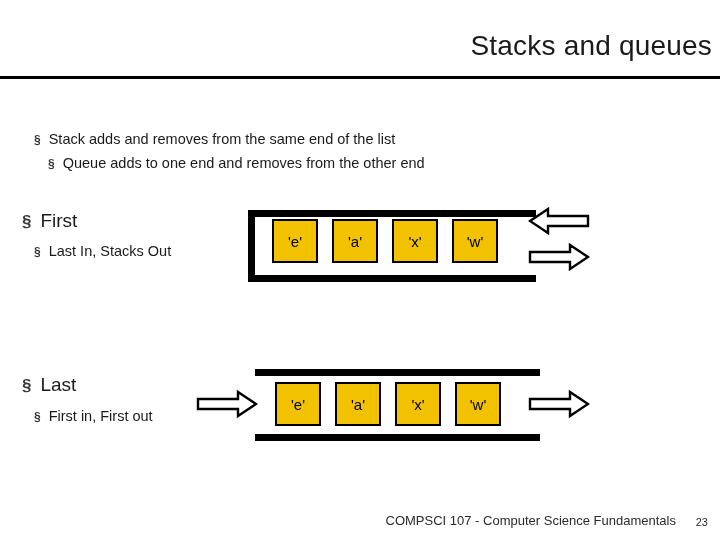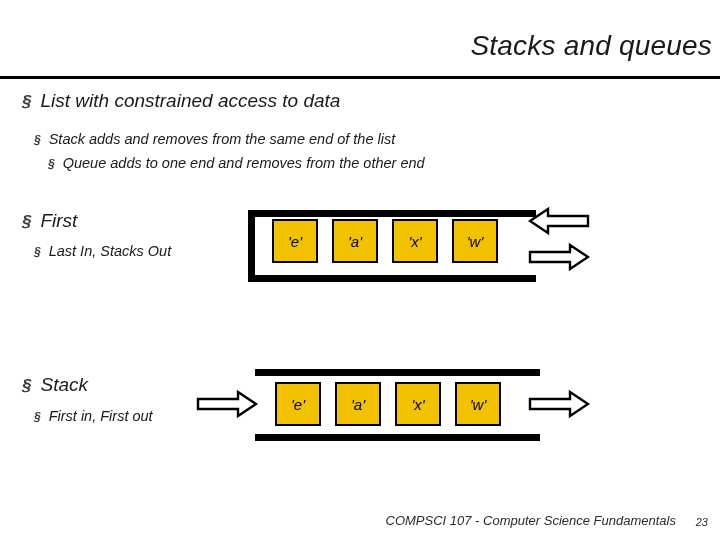--- a/index.html
+++ b/index.html
@@ -11,21 +11,20 @@
     height: 540px;
     background: #ffffff;
     font-family: "Liberation Sans", sans-serif;
     overflow: hidden;
     position: relative;
   }
   .slide {
     position: relative;
     width: 720px;
     height: 540px;
-    font-style: italic;
   }
 
   
   .title {
     position: absolute;
     left: 0;
     top: 30px;
     width: 712px;
     text-align: right;
     font-size: 28px;
@@ -108,40 +107,37 @@
   }
 </style>
 </head>
 <body>
 
 <div class="slide">
 
   <div class="title">Stacks and queues</div>
   <div class="title-rule"></div>
 
-  <div class="bullet-l1" style="left:22px; top:90px;">
-    <span class="mark">§</span><span>List with constrained access to data</span>
-  </div>
 
   <div class="bullet-l2" style="left:34px; top:131px;">
     <span class="mark">§</span><span>Stack adds and removes from the same end of the list</span>
   </div>
   <div class="bullet-l2" style="left:34px; top:155px;margin-left:14px;">
     <span class="mark">§</span><span>Queue adds to one end and removes from the other end</span>
   </div>
 
   <div class="bullet-l1" style="left:22px; top:210px;">
     <span class="mark">§</span><span>First</span>
   </div>
   <div class="bullet-l2" style="left:34px; top:243px;">
     <span class="mark">§</span><span>Last In, Stacks Out</span>
   </div>
 
   <div class="bullet-l1" style="left:22px; top:374px;">
-    <span class="mark">§</span><span>Stack</span>
+    <span class="mark">§</span><span>Last</span>
   </div>
   <div class="bullet-l2" style="left:34px; top:408px;">
     <span class="mark">§</span><span>First in, First out</span>
   </div>
 
   <div class="diagram">
 
     <div class="rail" style="left:248px; top:210px; width:288px;"></div>
 
     <div class="rail" style="left:248px; top:275px; width:288px;"></div>

